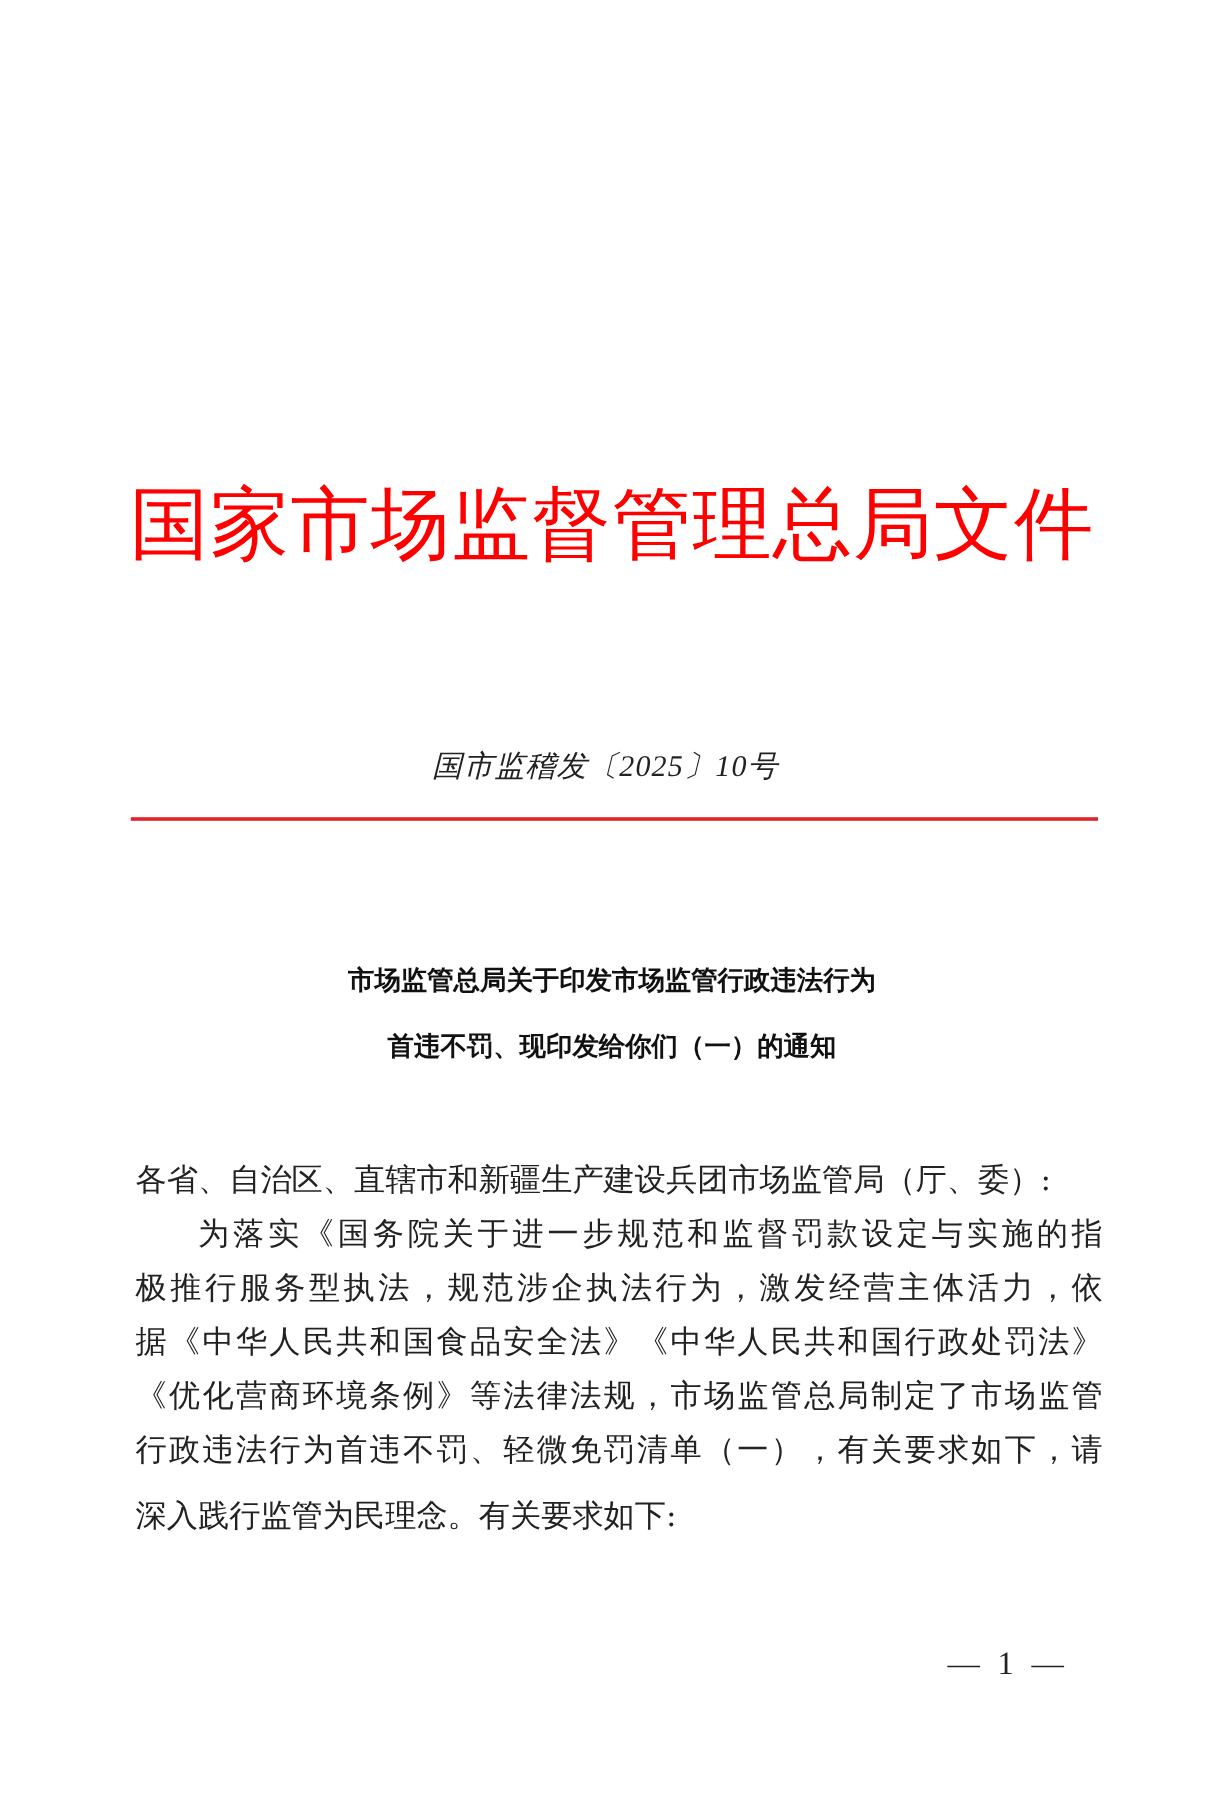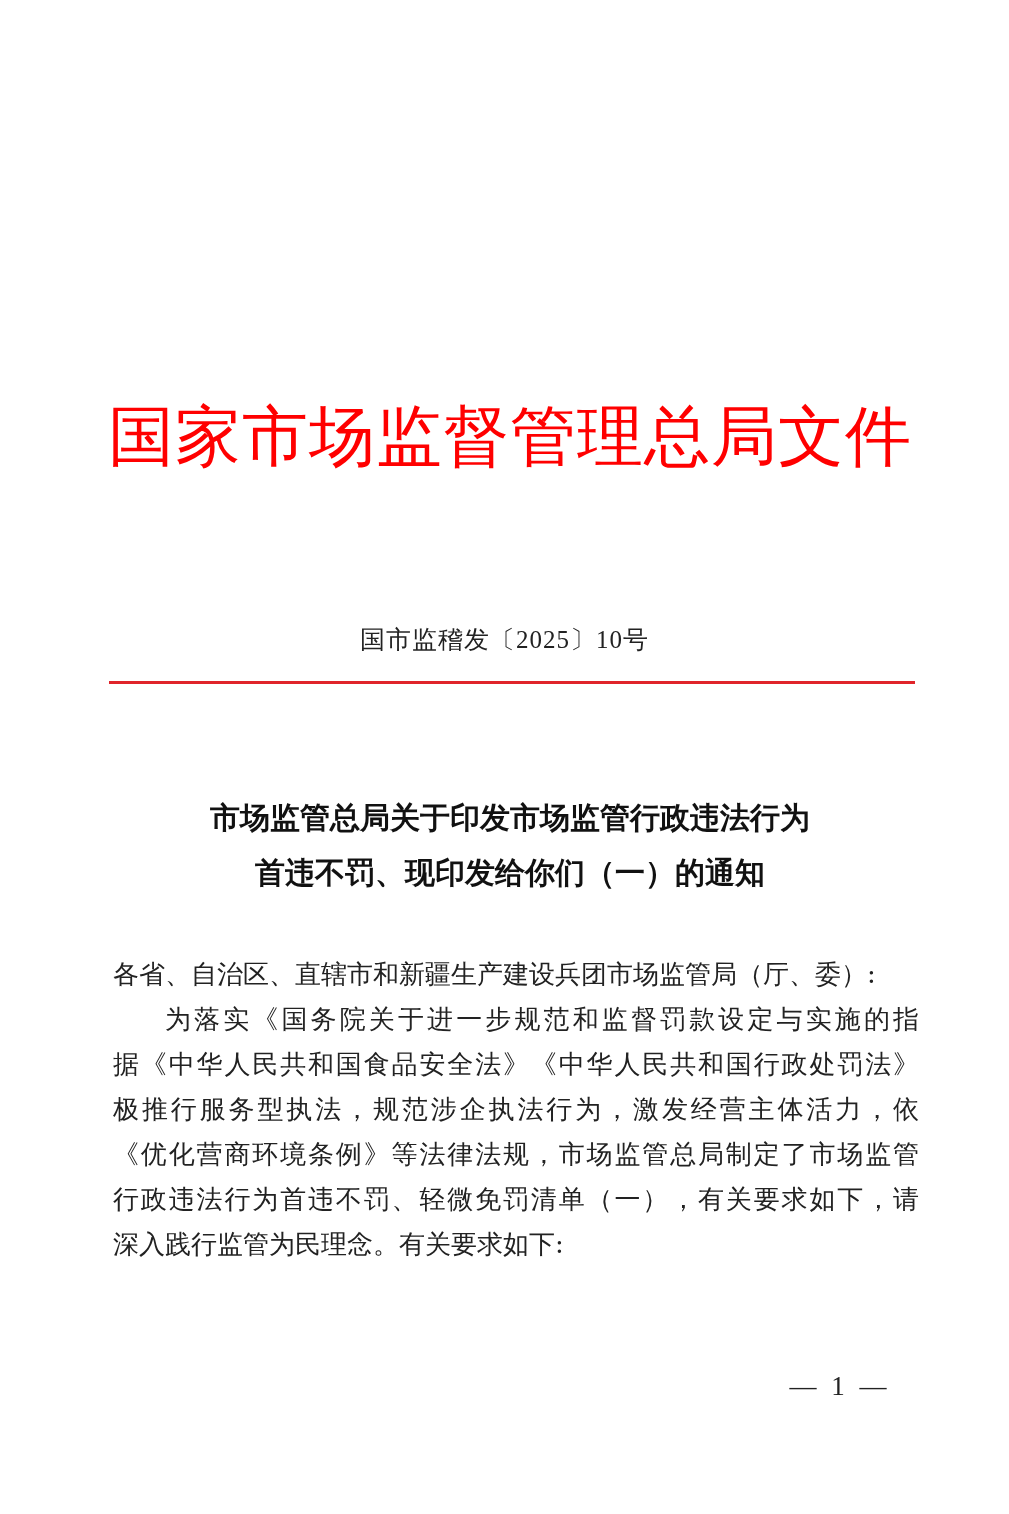--- a/index.html
+++ b/index.html
@@ -9,41 +9,41 @@
     position: absolute; left: 108px; top: 392px; width: 800px;
     text-align: center; color: #ff0000;
     font-family: "DejaVu Serif", "Liberation Serif", serif;
     font-size: 66px; font-weight: normal; letter-spacing: 1px;
     line-height: 90px; white-space: nowrap;
   }
   .doc-number {
     position: absolute; left: 0; top: 620px; width: 1009px;
     text-align: center; color: #222;
     font-family: "Liberation Serif", "DejaVu Serif", serif;
-    font-size: 25px; line-height: 40px; letter-spacing: 1px;
+    font-size: 25px; line-height: 40px; letter-spacing: 1px; font-style: italic;
   }
   .red-rule {
     position: absolute; left: 109px; top: 681px; width: 806px; height: 3px;
     background: #e0242a;
   }
   .notice-title {
     position: absolute; left: 100px; top: 790px; width: 820px;
     text-align: center; color: #111;
     font-family: "DejaVu Serif", "Liberation Serif", serif;
-    font-size: 30px; font-weight: bold; line-height: 55px;
+    font-size: 22px; font-weight: bold; line-height: 55px;
   }
   .notice-title div { white-space: nowrap; }
   .body-text {
     position: absolute; left: 113px; top: 952px; width: 806px;
     color: #222;
     font-family: "DejaVu Serif", "Liberation Serif", serif;
     font-size: 26px; line-height: 45px;
   }
   .body-text .line { white-space: nowrap; text-align: justify; text-align-last: justify; }
-  .body-text .line.last { text-align-last: left; }
+  .body-text .line.last { text-align-last: left; margin-top: 10px; }
   .body-text .line.indent { padding-left: 52px; }
   .page-number {
     position: absolute; left: 780px; top: 1368px; width: 120px;
     text-align: center; color: #222;
     font-family: "Liberation Serif", "DejaVu Serif", serif;
     font-size: 27px; line-height: 36px; letter-spacing: 4px;
   }
 </style>
 </head>
 <body>
@@ -57,22 +57,22 @@
   <div class="red-rule"></div>
 
   <div class="notice-title">
     <div>市场监管总局关于印发市场监管行政违法行为</div>
     <div>首违不罚、现印发给你们（一）的通知</div>
   </div>
 
   <div class="body-text">
     <div class="line last">各省、自治区、直辖市和新疆生产建设兵团市场监管局（厅、委）:</div>
     <div class="line indent">为落实《国务院关于进一步规范和监督罚款设定与实施的指</div>
+    <div class="line">极推行服务型执法，规范涉企执法行为，激发经营主体活力，依</div>
     <div class="line">据《中华人民共和国食品安全法》《中华人民共和国行政处罚法》</div>
-    <div class="line">极推行服务型执法，规范涉企执法行为，激发经营主体活力，依</div>
     <div class="line">《优化营商环境条例》等法律法规，市场监管总局制定了市场监管</div>
     <div class="line">行政违法行为首违不罚、轻微免罚清单（一），有关要求如下，请</div>
     <div class="line last">深入践行监管为民理念。有关要求如下:</div>
   </div>
 
   <div class="page-number">— 1 —</div>
 
 </div>
 
 </body></html>

